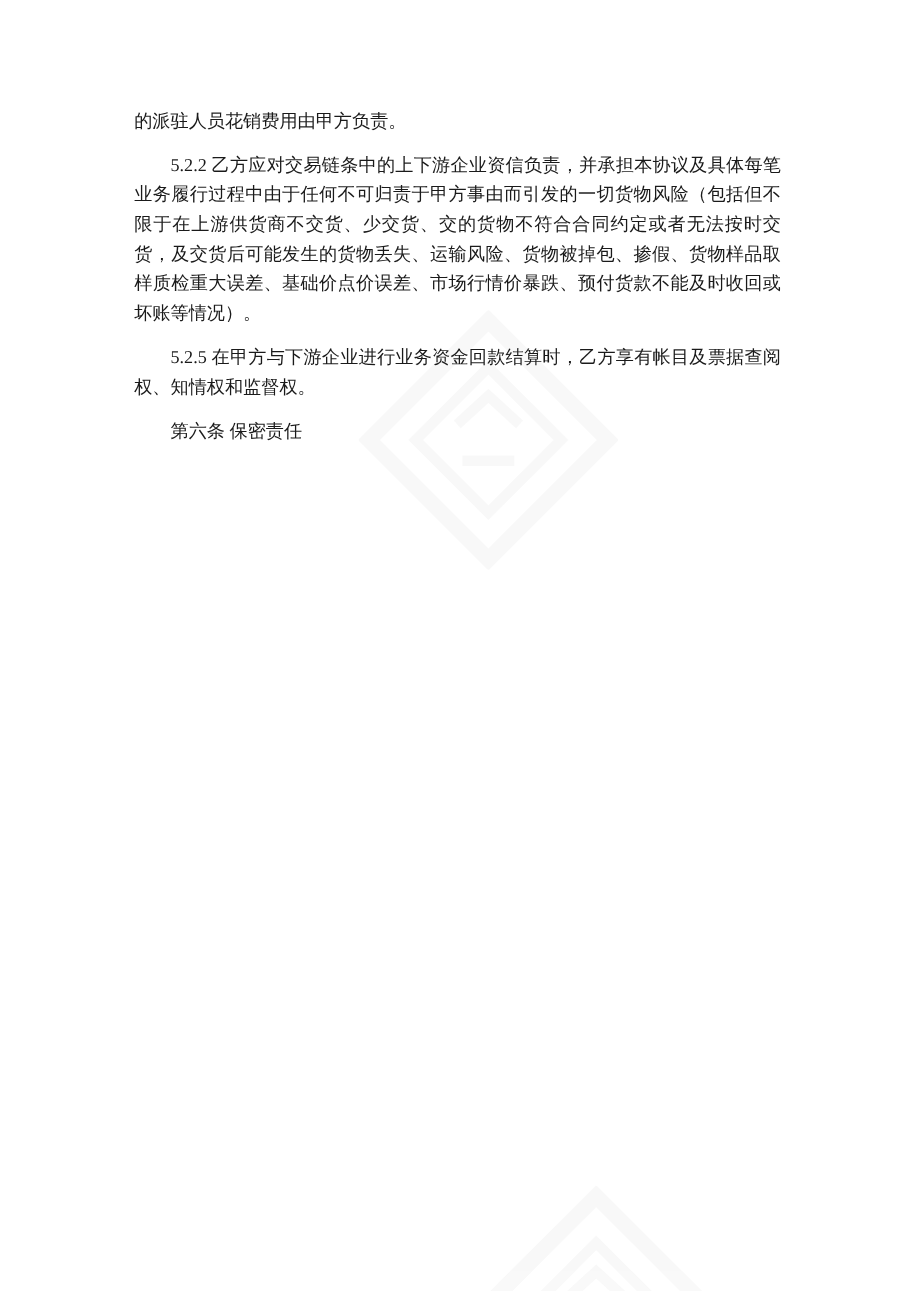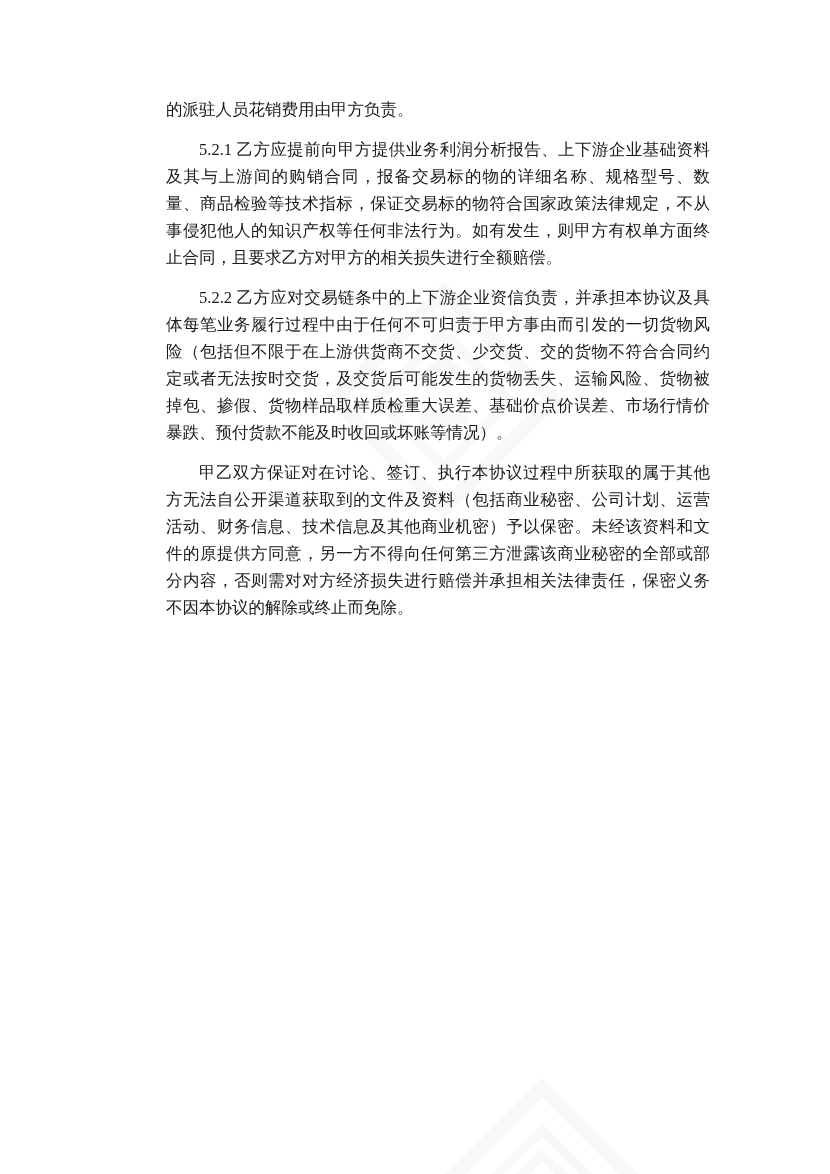--- a/index.html
+++ b/index.html
@@ -17,21 +17,20 @@
   }
   .page {
     position: absolute;
     inset: 0;
     box-sizing: border-box;
     padding: 96px 120px 0 122px;
   }
   .content {
     position: relative;
     z-index: 1;
-    margin-left: 44px;
   }
   p.para {
     margin: 0 0 13px 0;
     font-size: 16.5px;
     line-height: 27px;
     text-align: justify;
     text-indent: 2em;
     word-break: break-all;
   }
   p.para.no-indent {
@@ -79,18 +78,18 @@
     <svg viewBox="0 0 100 100" xmlns="http://www.w3.org/2000/svg">
       <path d="M50 4 L96 50 L50 96 L4 50 Z" fill="none" stroke="#bfbfbf" stroke-width="6"></path>
       <path d="M50 22 L78 50 L50 78 L22 50 Z" fill="none" stroke="#bfbfbf" stroke-width="4"></path>
       <path d="M38 44 L50 33 L62 44" fill="none" stroke="#bfbfbf" stroke-width="4"></path>
       <path d="M40 58 L60 58" fill="none" stroke="#bfbfbf" stroke-width="4"></path>
     </svg>
   </div>
 
   <div class="content">
     <p class="para no-indent">的派驻人员花销费用由甲方负责。</p>
-    <p class="para">5.2.1 乙方应提前向甲方提供业务利润分析报告、上下游企业基础资料及其与上游间的购销合同，报备交易标的物的详细名称、规格型号、数量、商品检验等技术指标，保证交易标的物符合国家政策法律规定，不从事侵犯他人的知识产权等任何非法行为。如有发生，则甲方有权单方面终止合同，且要求乙方对甲方的相关损失进行全额赔偿。</p>
     <p class="para">5.2.2 乙方应对交易链条中的上下游企业资信负责，并承担本协议及具体每笔业务履行过程中由于任何不可归责于甲方事由而引发的一切货物风险（包括但不限于在上游供货商不交货、少交货、交的货物不符合合同约定或者无法按时交货，及交货后可能发生的货物丢失、运输风险、货物被掉包、掺假、货物样品取样质检重大误差、基础价点价误差、市场行情价暴跌、预付货款不能及时收回或坏账等情况）。</p>
-    <p class="para">甲乙双方保证对在讨论、签订、执行本协议过程中所获取的属于其他方无法自公开渠道获取到的文件及资料（包括商业秘密、公司计划、运营活动、财务信息、技术信息及其他商业机密）予以保密。未经该资料和文件的原提供方同意，另一方不得向任何第三方泄露该商业秘密的全部或部分内容，否则需对对方经济损失进行赔偿并承担相关法律责任，保密义务不因本协议的解除或终止而免除。</p>
+    <p class="para">5.2.5 在甲方与下游企业进行业务资金回款结算时，乙方享有帐目及票据查阅权、知情权和监督权。</p>
+    <p class="para">第六条 保密责任</p>
   </div>
 
 </div>
 
 </body></html>

